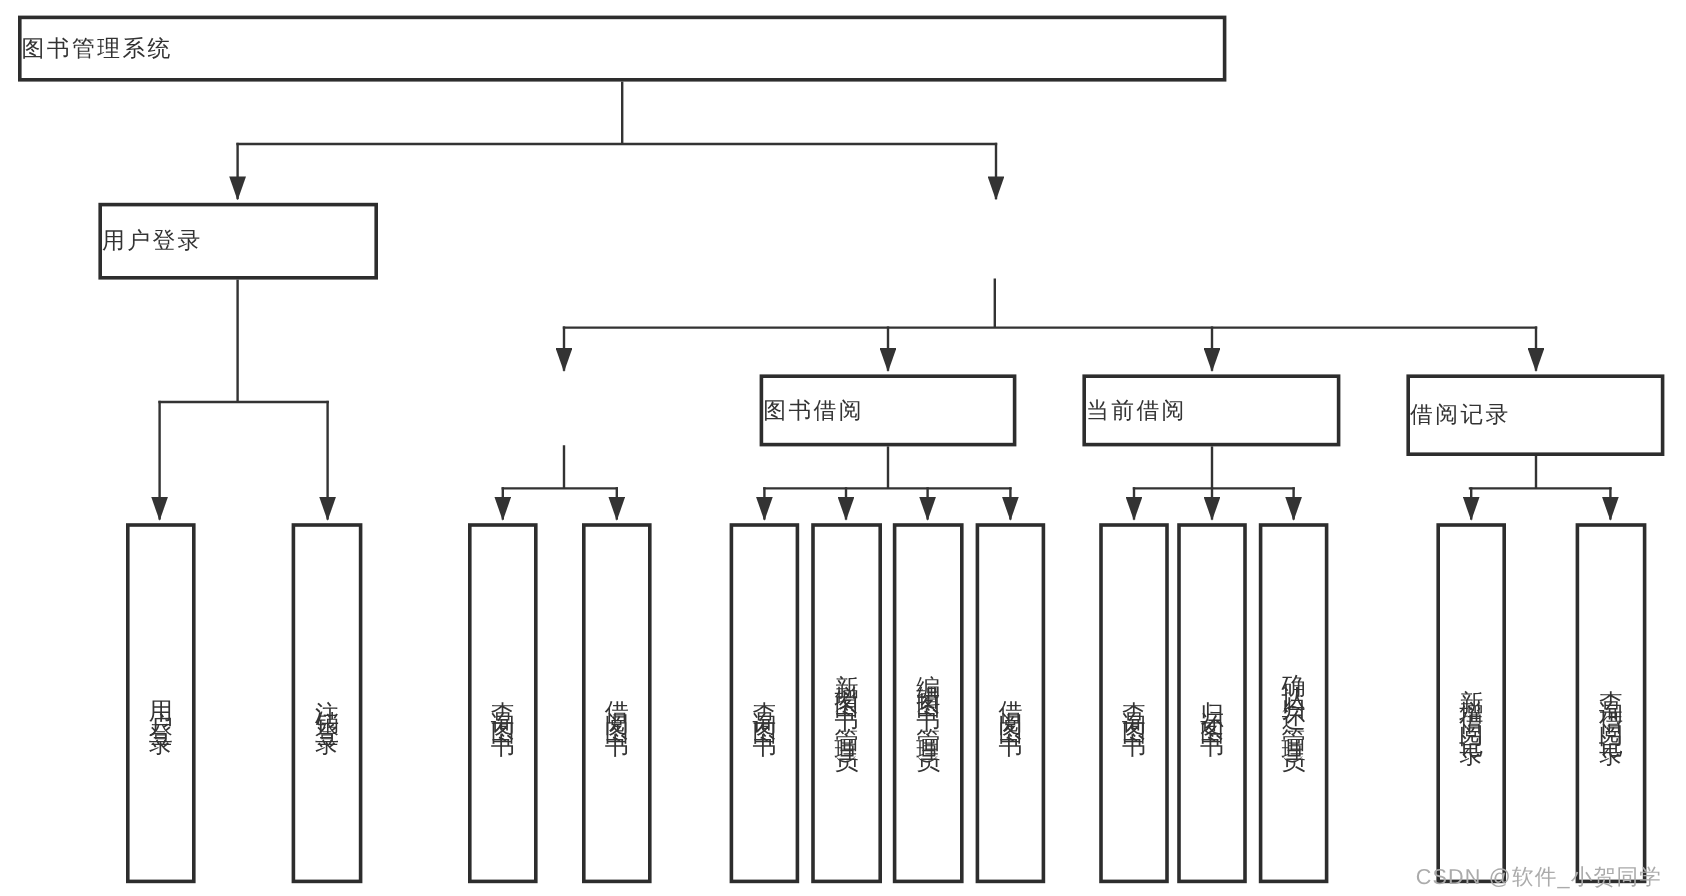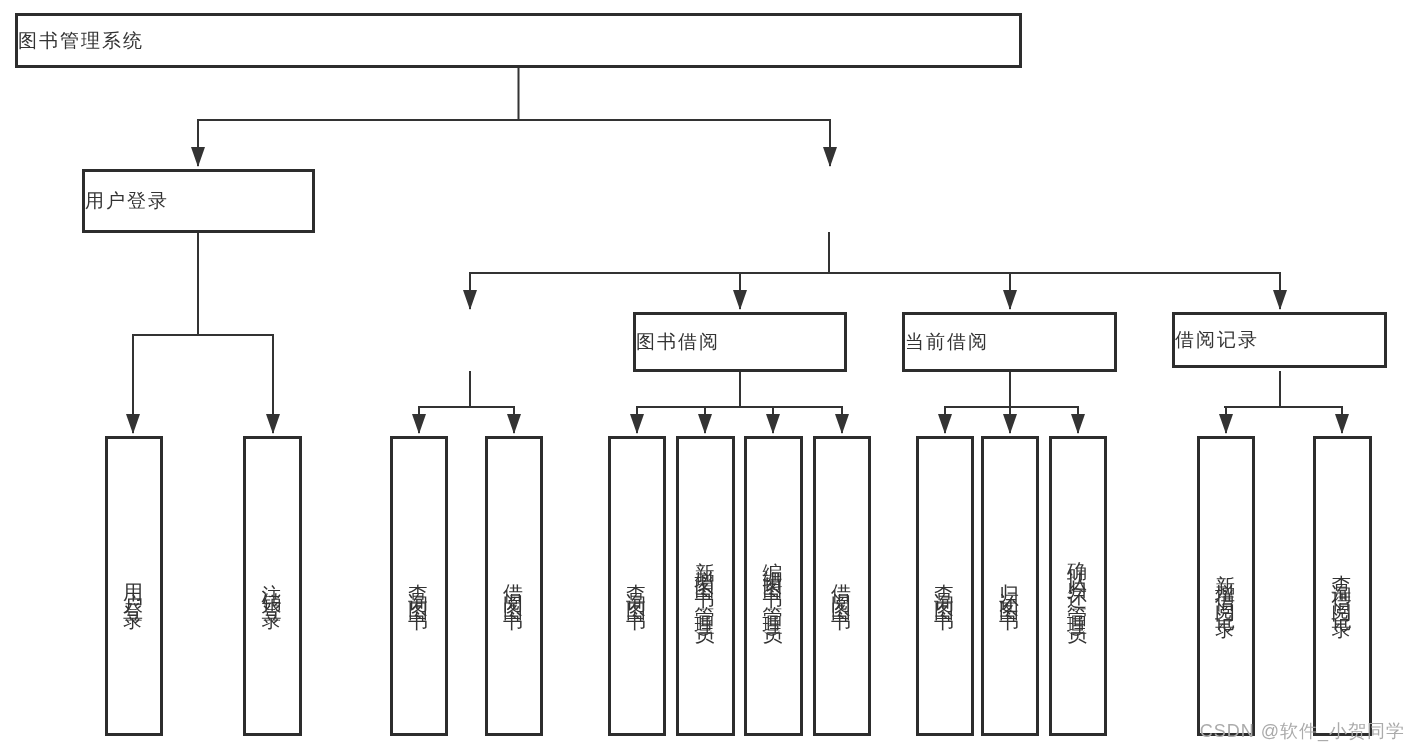--- a/index.html
+++ b/index.html
@@ -36,21 +36,21 @@
     display:flex;align-items:center;justify-content:center;
     color:var(--text-color);
     font-size:20px;
     writing-mode:vertical-lr;
     text-orientation:mixed;
     letter-spacing:9px;
     overflow:hidden;
   }
   .watermark{
     position:absolute;
-    right:0;bottom:4px;
+    right:20px;bottom:4px;
     color:var(--watermark-color);
     font-size:18px;
     letter-spacing:1px;
     white-space:nowrap;
   }
 </style>
 </head>
 <body>
 
 <div class="canvas">
@@ -103,21 +103,21 @@
   <div class="hbox" style="left:82px;top:169px;width:233px;height:64px">
     <span>用户登录</span>
   </div>
 
   <div class="hbox" style="left:633px;top:312px;width:214px;height:60px">
     <span>图书借阅</span>
   </div>
   <div class="hbox" style="left:902px;top:312px;width:215px;height:60px">
     <span>当前借阅</span>
   </div>
-  <div class="hbox" style="left:1172px;top:312px;width:215px;height:56px">
+  <div class="hbox" style="left:1172px;top:312px;width:215px;height:68px">
     <span>借阅记录</span>
   </div>
 
   <div class="vbox" style="left:105px;top:436px;width:58px;height:300px">
     <span>用户登录</span>
   </div>
   <div class="vbox" style="left:243px;top:436px;width:59px;height:300px">
     <span>注销登录</span>
   </div>
 

